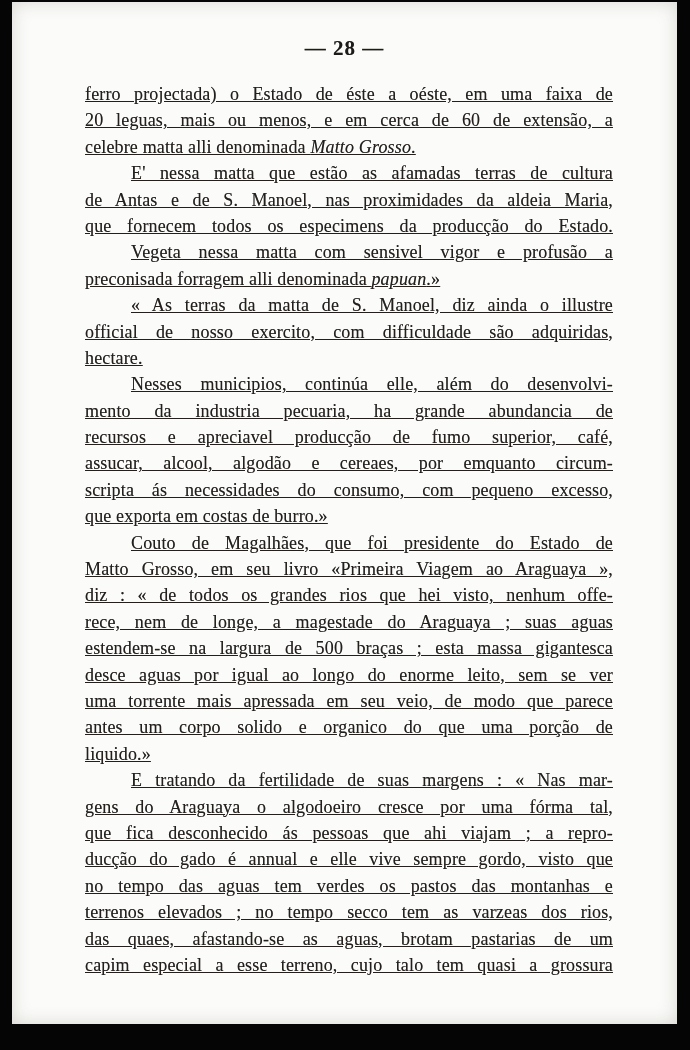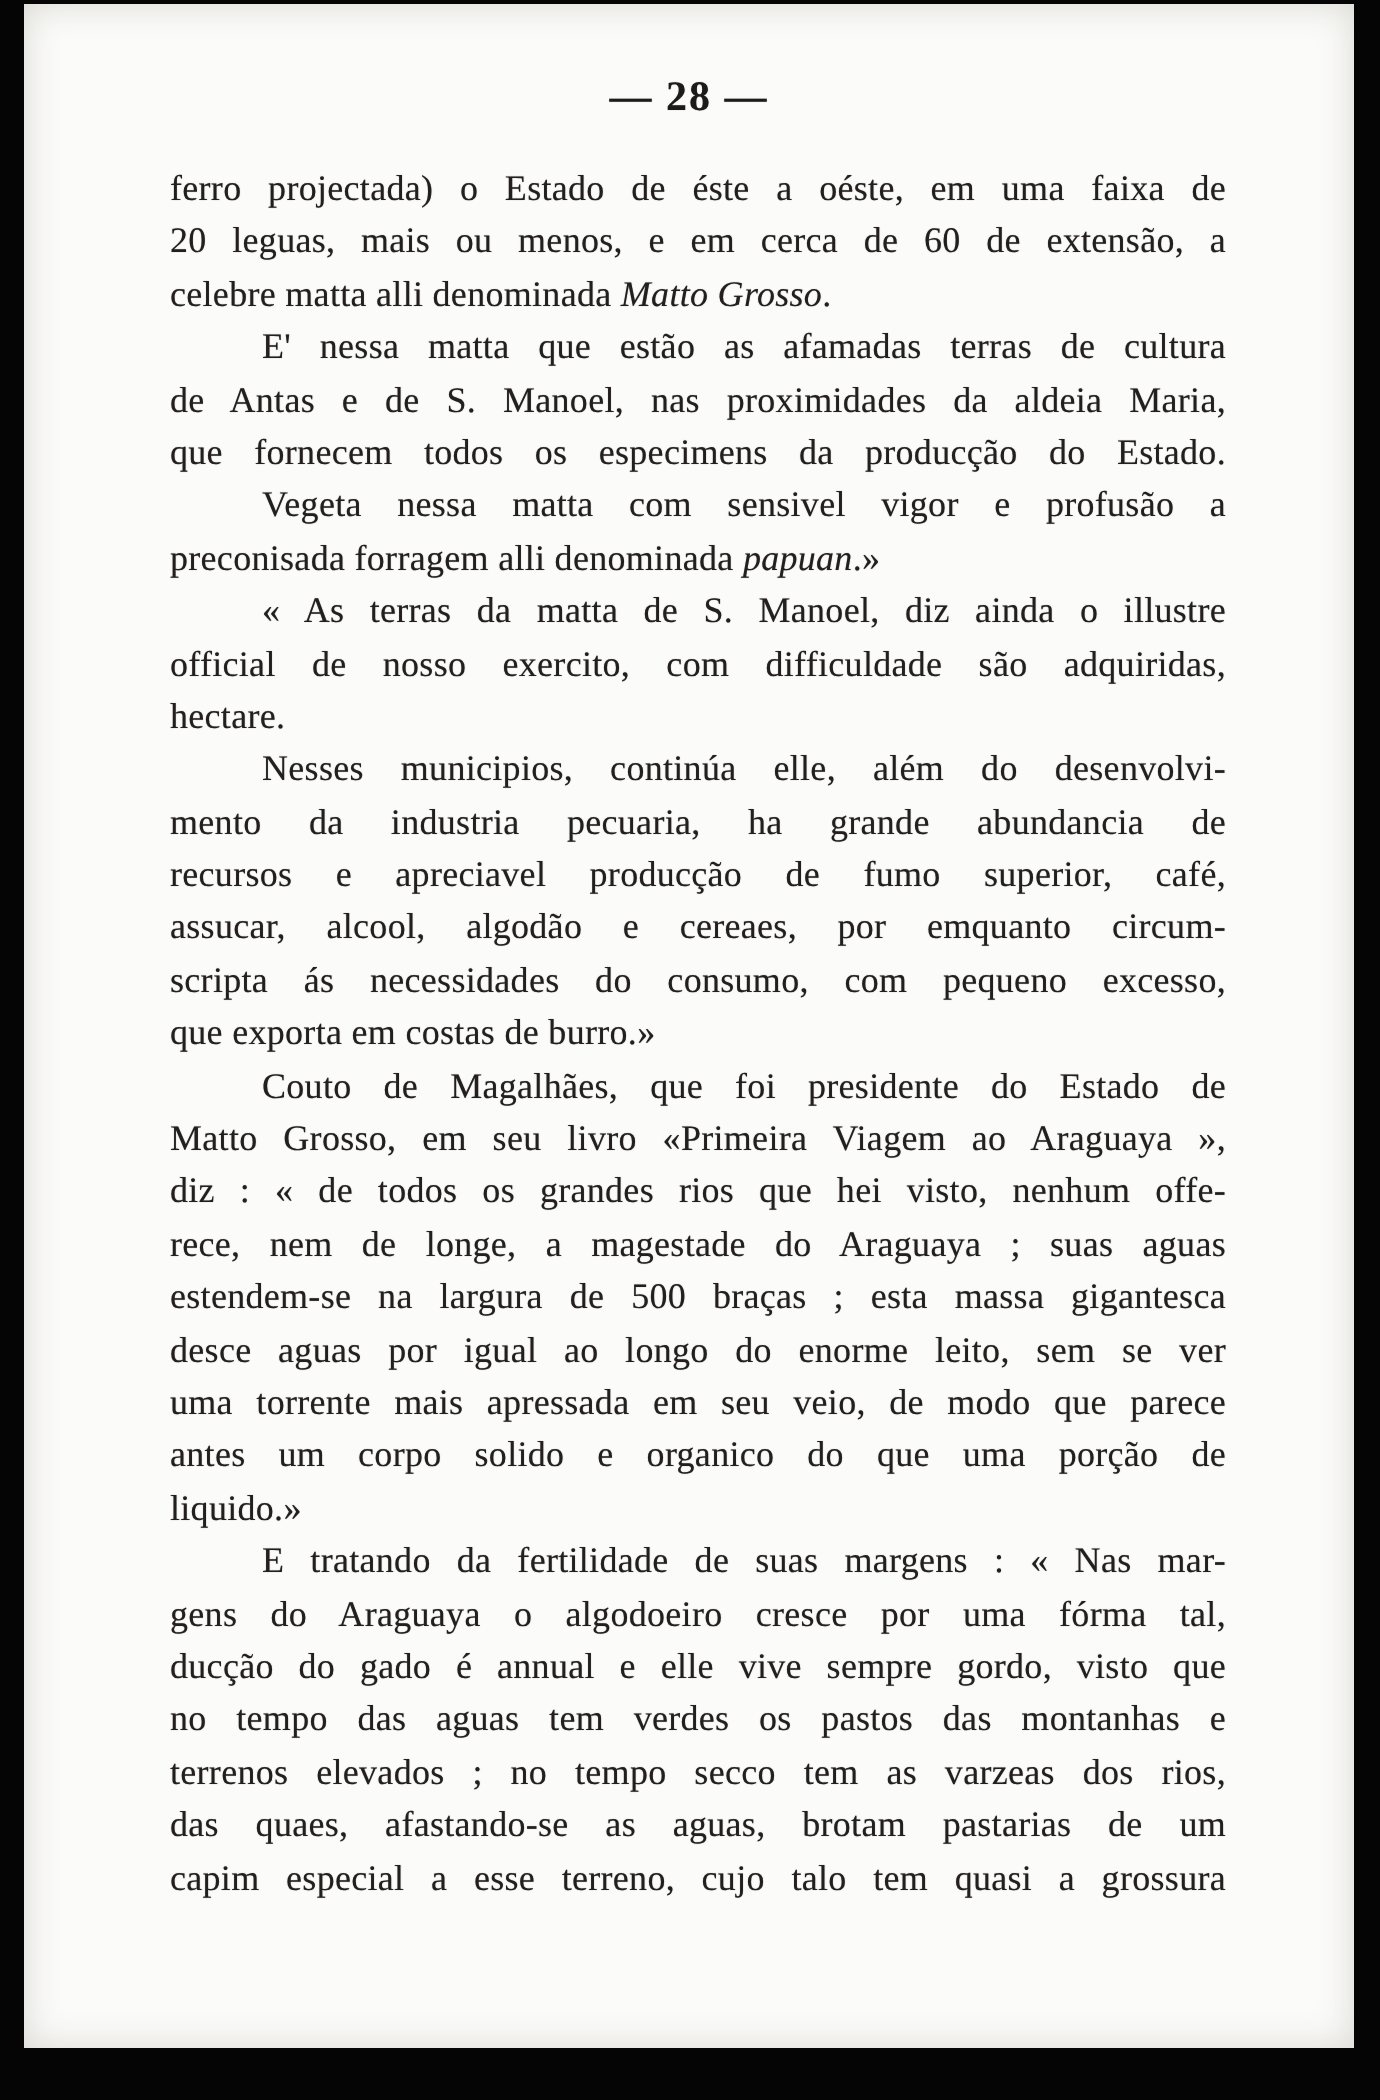--- a/index.html
+++ b/index.html
@@ -43,20 +43,21 @@
   }
   .line {
     font-size: 18px;
     line-height: 26.4px;
     height: 26.4px;
     color: #221f1d;
     text-align: justify;
     white-space: normal;
     text-shadow: 0 0 0.5px rgba(34,31,29,0.5);
     letter-spacing: 0.15px;
+    text-decoration: underline;
   }
   .line.stretch {
     text-align-last: justify;
   }
   .line.indent {
     padding-left: 46px;
   }
   .italic {
     font-style: italic;
   }
@@ -89,20 +90,21 @@
         <div class="line stretch"><span class="">Matto Grosso, em seu livro «Primeira Viagem ao Araguaya »,</span></div>
         <div class="line stretch"><span class="">diz : « de todos os  grandes rios  que  hei  visto, nenhum  offe-</span></div>
         <div class="line stretch"><span class="">rece, nem de longe, a  magestade  do Araguaya ;  suas  aguas</span></div>
         <div class="line stretch"><span class="">estendem-se na largura de 500 braças ; esta  massa gigantesca</span></div>
         <div class="line stretch"><span class="">desce  aguas  por  igual  ao  longo do  enorme leito,  sem  se  ver</span></div>
         <div class="line stretch"><span class="">uma torrente mais apressada em seu veio, de modo que parece</span></div>
         <div class="line stretch"><span class="">antes  um  corpo  solido  e organico  do  que  uma  porção  de</span></div>
         <div class="line"><span class="">liquido.»</span></div>
         <div class="line stretch indent"><span class="">E  tratando  da  fertilidade de suas  margens :  « Nas  mar-</span></div>
         <div class="line stretch"><span class="">gens  do  Araguaya  o  algodoeiro  cresce por  uma  fórma  tal,</span></div>
+        <div class="line stretch"><span class="">que  fica  desconhecido  ás  pessoas que ahi  viajam ;  a  repro-</span></div>
         <div class="line stretch"><span class="">ducção  do gado  é annual  e  elle vive sempre gordo,  visto  que</span></div>
         <div class="line stretch"><span class="">no tempo  das  aguas tem verdes  os  pastos  das montanhas  e</span></div>
         <div class="line stretch"><span class="">terrenos  elevados ;  no  tempo  secco tem  as varzeas  dos  rios,</span></div>
         <div class="line stretch"><span class="">das quaes,  afastando-se   as aguas,  brotam  pastarias de  um</span></div>
         <div class="line stretch"><span class="">capim  especial  a  esse terreno, cujo talo tem  quasi  a grossura</span></div>
       </div>
   </div>
 </div>
 
 </body></html>

